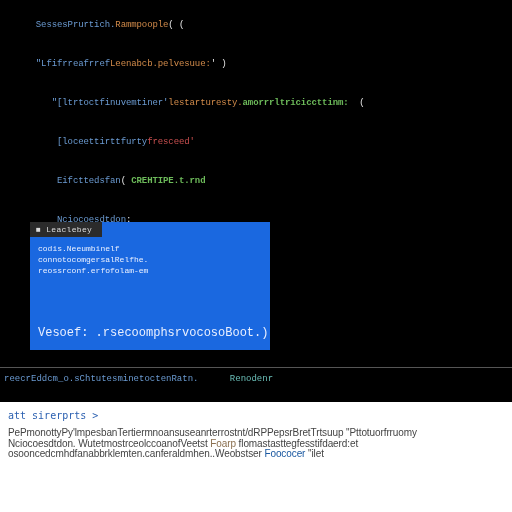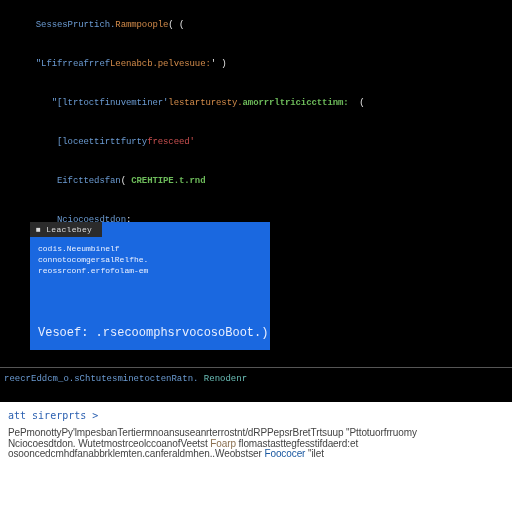--- a/index.html
+++ b/index.html
@@ -38,21 +38,21 @@
     height: 1px;
     background: #555555;
     width: 100%;
     margin-top: 10px;
   }
   .status-bar {
     color: #6b9bd2;
     padding: 4px 4px 0 4px;
     line-height: 14px;
   }
-  .status-bar .hl { color: #6bbfb8; }
+  .status-bar .hl { color: #6bbfb8; margin-left: 26px; }
 
   .inner-window {
     position: absolute;
     left: 14px;
     top: 222px;
     width: 240px;
     height: 128px;
     background: #1a68e0;
     color: #e6e6e6;
     margin-left: 16px;

